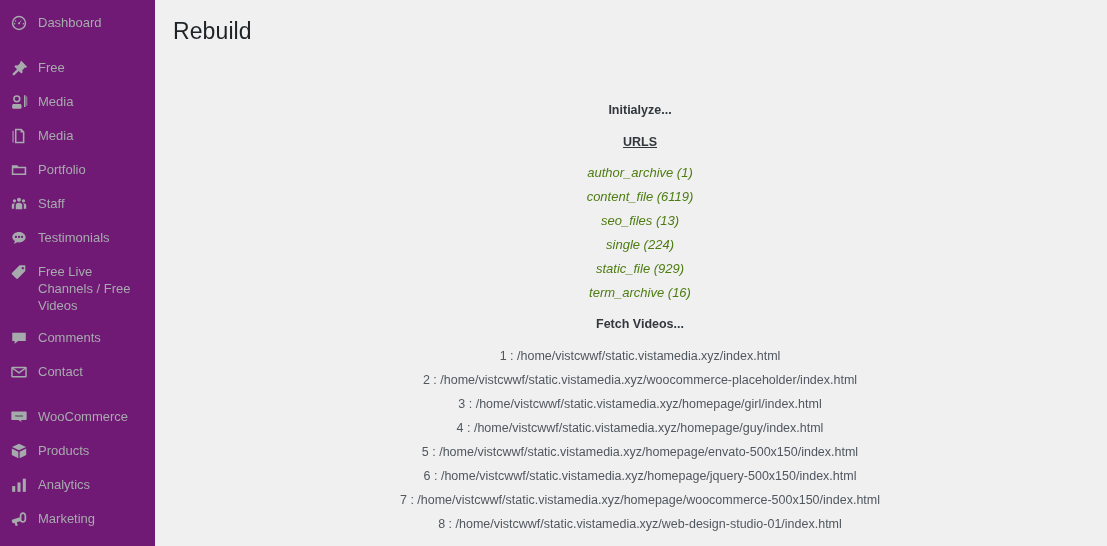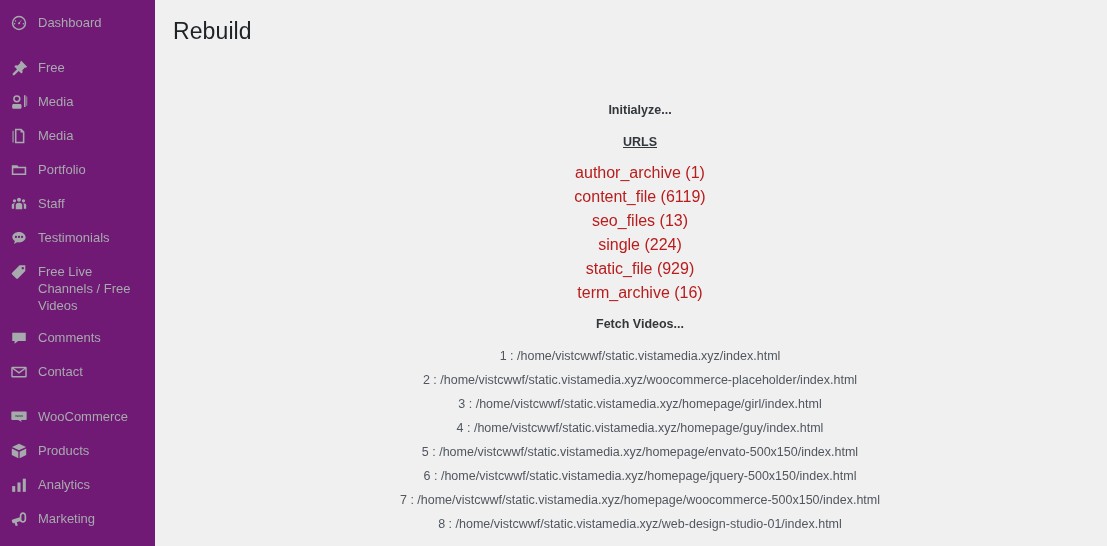--- a/index.html
+++ b/index.html
@@ -62,25 +62,26 @@
   .log { margin-top:57px;text-align:center; }
   .log-head {
     font-size:12.5px;
     font-weight:bold;
     color:#32373c;
     line-height:15px;
     margin-bottom:17px;
   }
   .log-head.tight { margin-bottom:15px;text-decoration:underline; }
   .log-line {
-    font-size:16px;
-    color:#b91c1c;
+    font-size:13px;
+    color:#4d7c0f;
     line-height:15px;
     margin-bottom:9px;
     white-space:nowrap;
+    font-style:italic;
   }
   .log-gap { height:8px; }
   .path-line {
     font-size:12.5px;
     color:#50575e;
     line-height:15px;
     margin-bottom:9px;
     white-space:nowrap;
   }
   .paths { margin-top:14px; }

